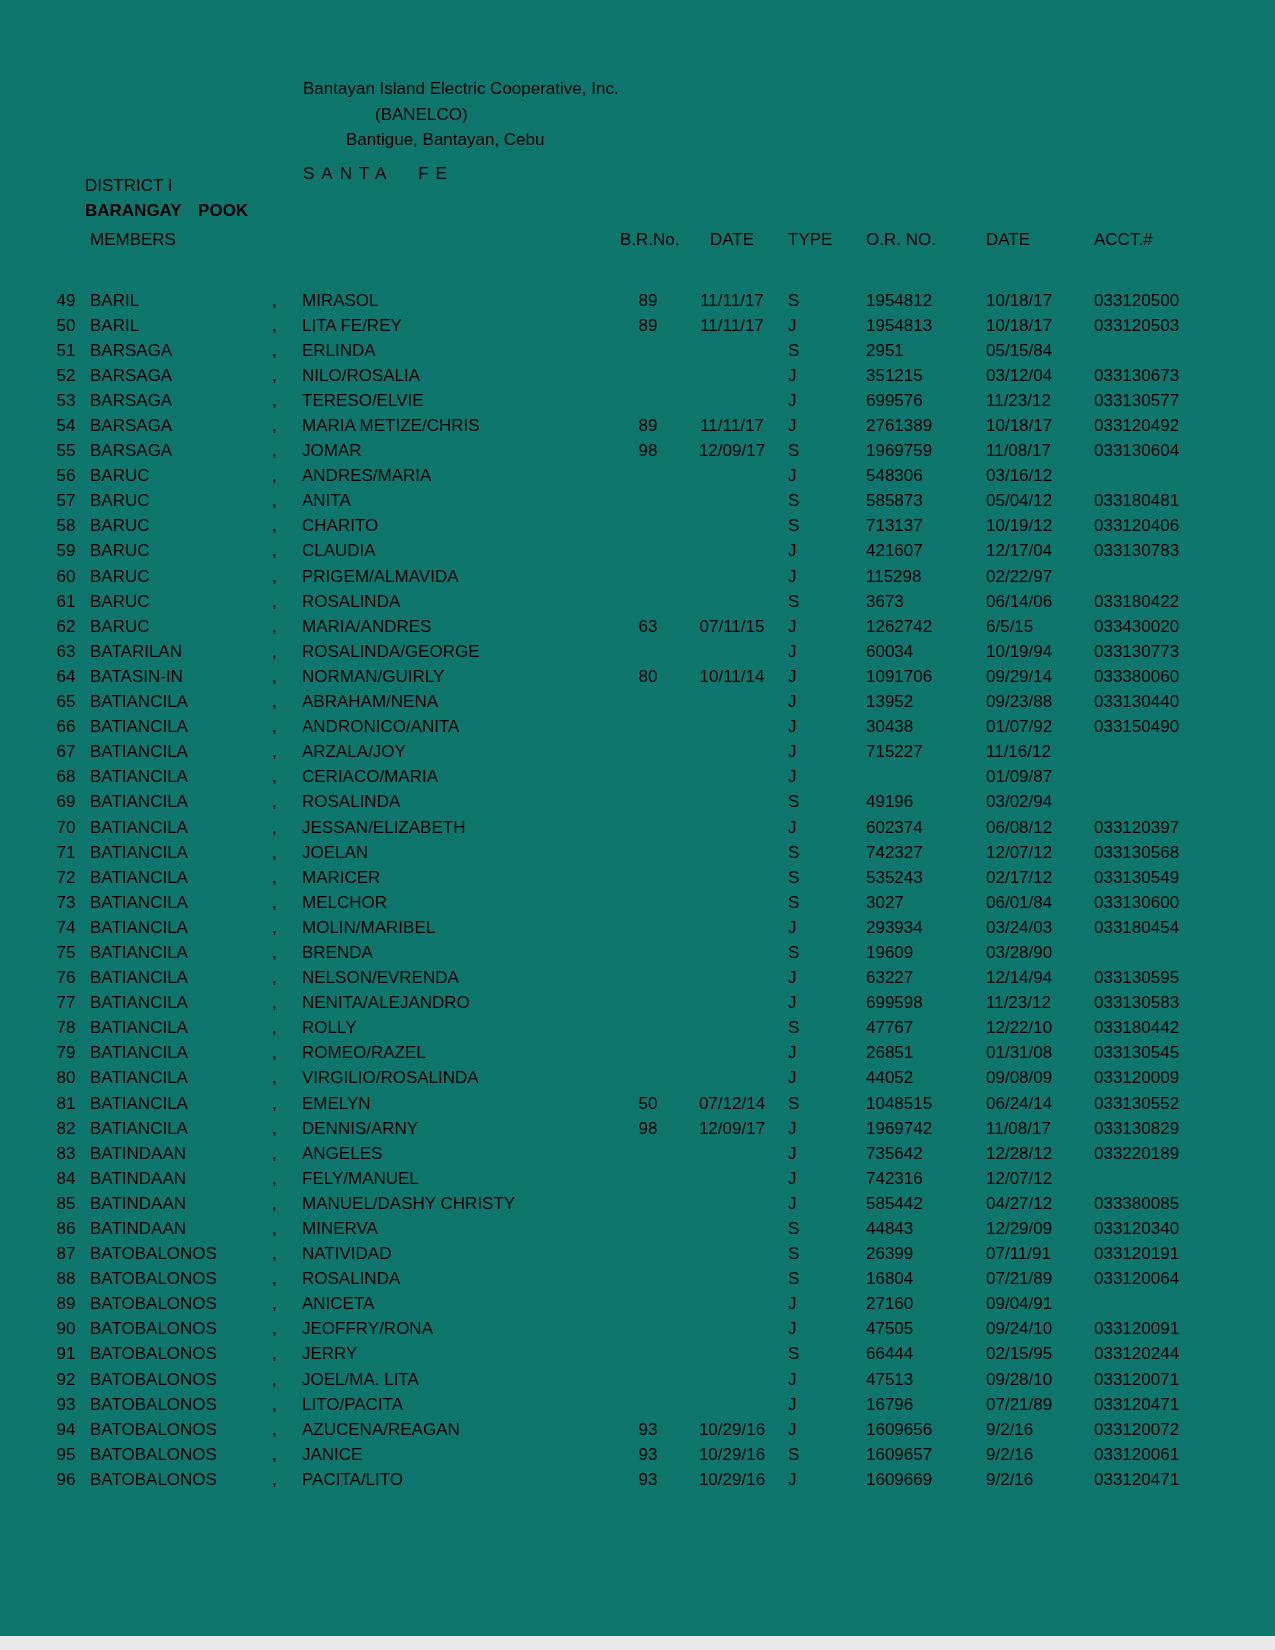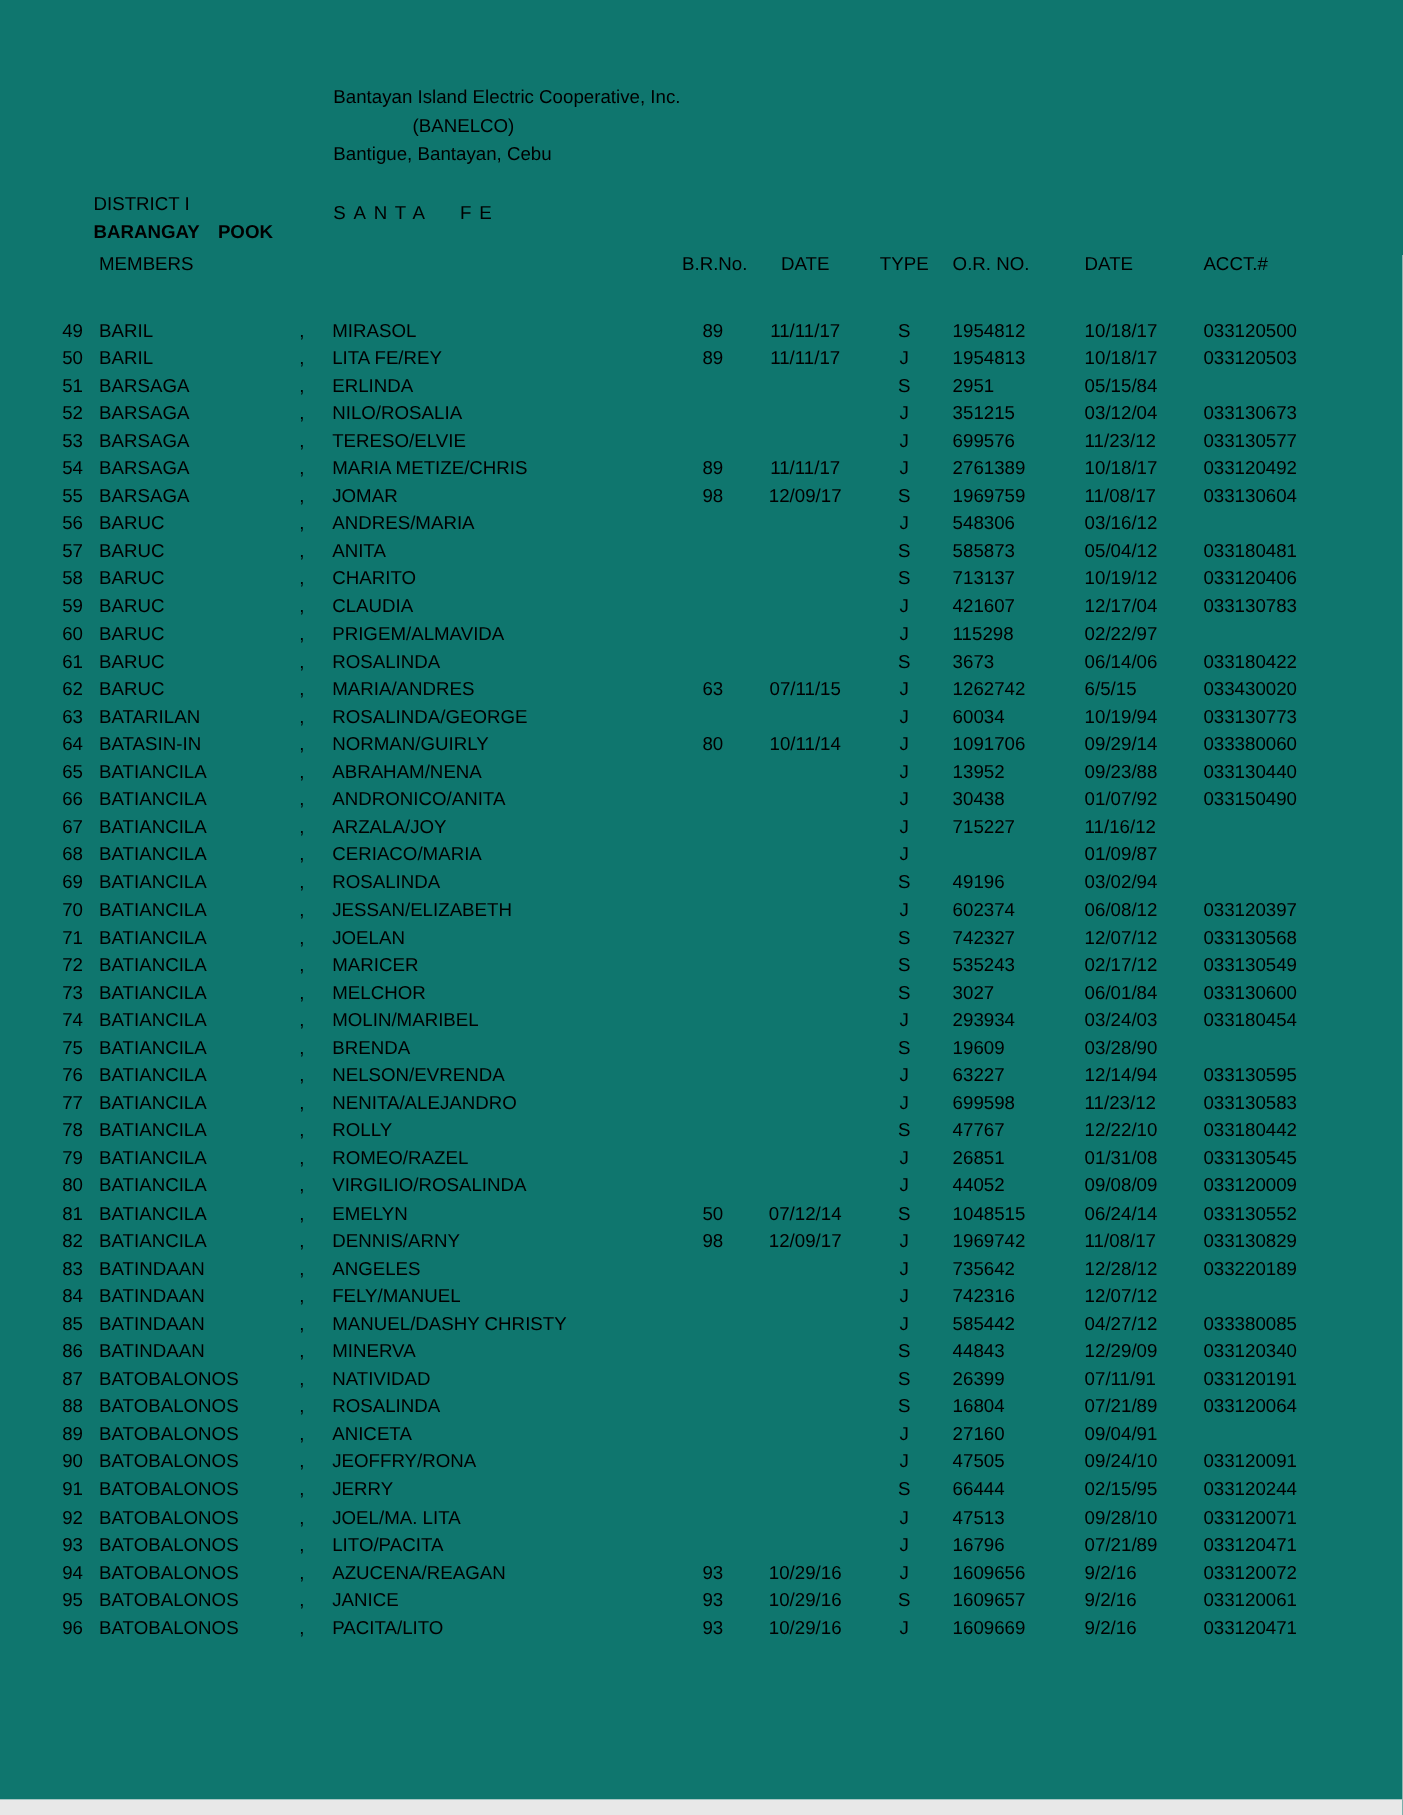--- a/index.html
+++ b/index.html
@@ -11,44 +11,44 @@
     font-family:Liberation Sans, sans-serif;
     font-size:17px;
     color:#000000;
     overflow:hidden;
   }
   .abs { position:absolute; }
 
   
   .org { left:303px; top:76px; line-height:25.5px; }
   .org .l2 { margin-left:72px; }
-  .org .l3 { }
+  .org .l3 { margin-left:43px; }
 
   
   .district-line { left:85px; top:176px;text-align:right; }
-  .district-value { left:303px; top:184px; letter-spacing:7px; word-spacing:14px; }
+  .district-value { left:303px; top:164px; letter-spacing:7px; word-spacing:14px; }
   .barangay-line { left:85px; top:201px; font-weight:bold; word-spacing:12px; }
 
   
   .grid {
     display:grid;
     grid-template-columns:34px 184px 28px 324px 56px 112px 68px 112px 110px 122px;
   }
   .hdr-row { left:50px; top:227px; width:1150px; height:26px; align-items:center; }
   .rows { left:50px; top:288px; width:1150px; }
   .trow { height:25.1px; align-items:center; }
 
   .c { white-space:nowrap; overflow:visible; }
   .c.num   { text-align:center; padding-right:2px; }
   .c.sur   { padding-left:6px; }
   .c.comma { padding-left:4px; }
   .c.given { padding-left:6px; }
   .c.brno  { text-align:center; }
   .c.date1 { text-align:center; }
-  .c.type  { text-align:center; }
+  .c.type  { text-align:left; }
   .c.orno  { padding-left:10px; }
   .c.date2 { padding-left:18px; }
   .c.acct  { padding-left:16px; }
 
   .footer { left:0; top:1681px; width:1275px; text-align:center; }
 </style>
 </head>
 <body>
 
 <div class="page">

